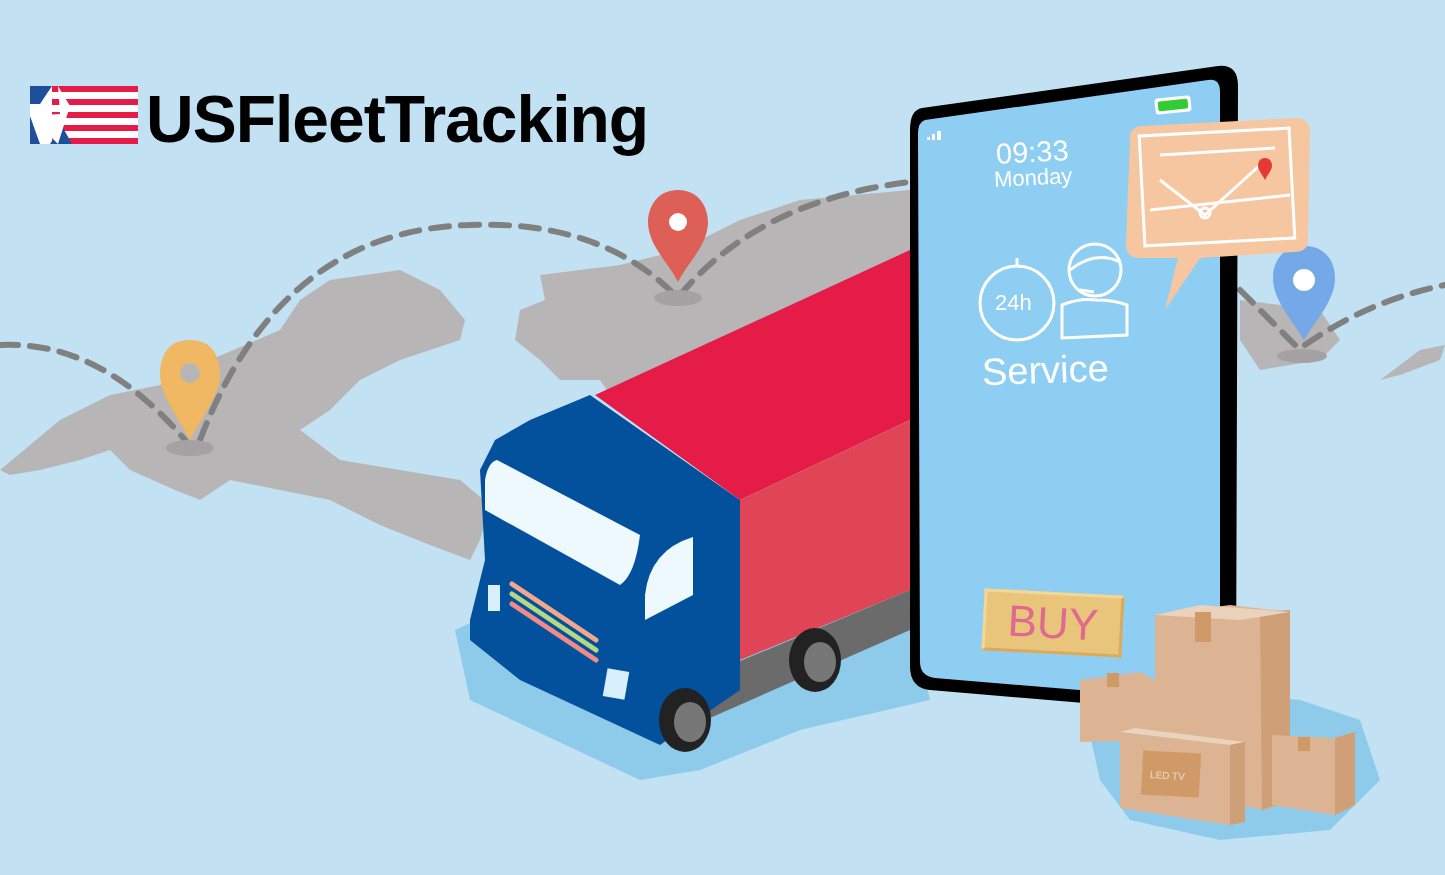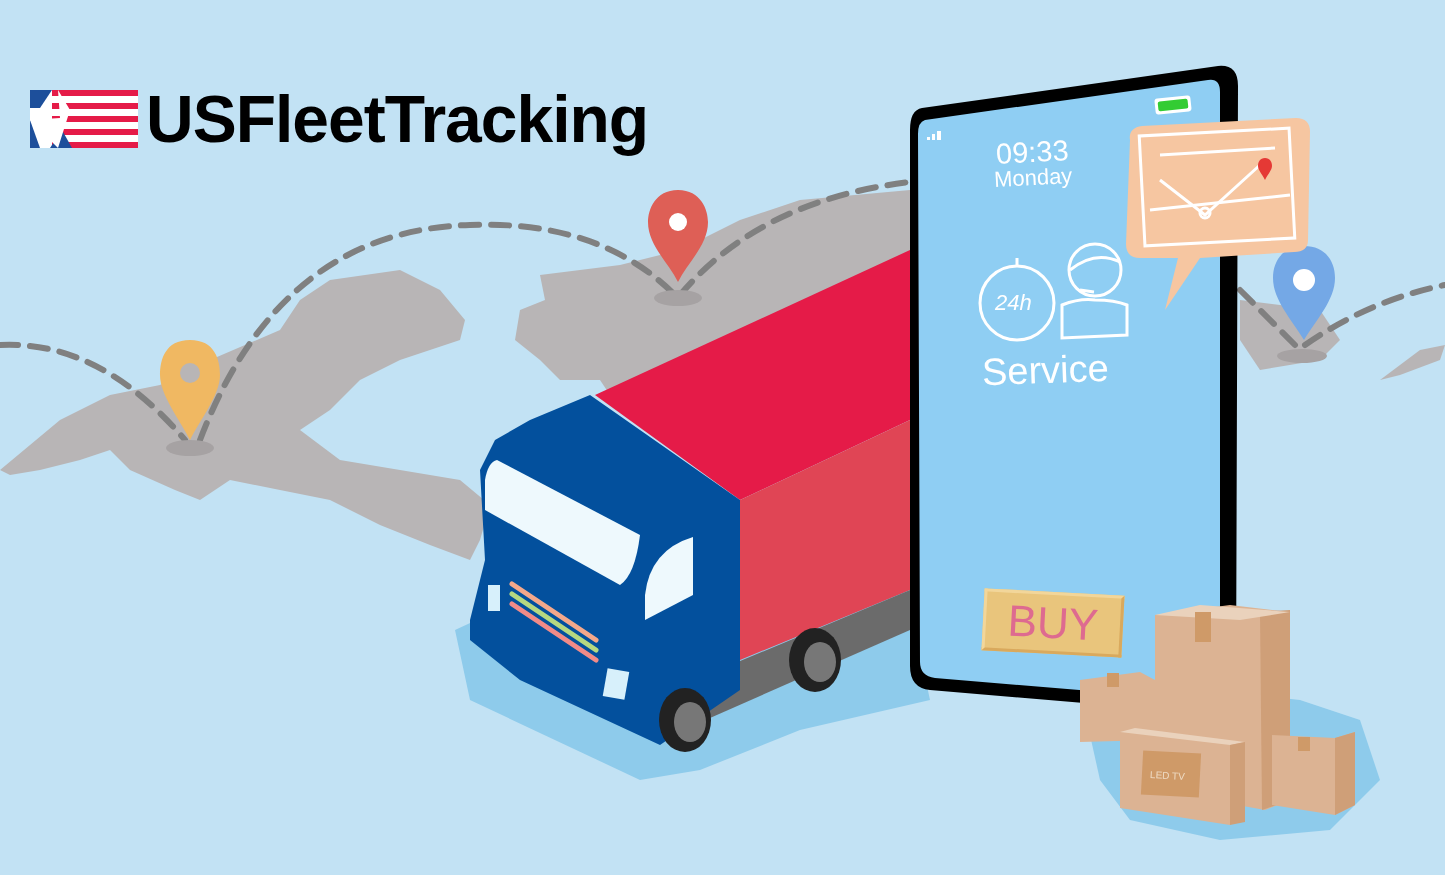--- a/index.html
+++ b/index.html
@@ -1,25 +1,25 @@
 <!DOCTYPE html>
 <html><head>
 <meta charset="utf-8">
 <style>
   html, body { margin:0; padding:0; }
   body { width:1445px; height:875px; overflow:hidden; background:#c2e2f4; position:relative; font-family:"Liberation Sans", sans-serif; }
   .scene { position:absolute; left:0; top:0; width:1445px; height:875px; }
-  .logo { position:absolute; left:30px; top:86px; display:flex; align-items:center; }
+  .logo { position:absolute; left:30px; top:86px; display:flex; }
   .logo-flag { width:108px; height:58px; display:block; }
   .logo-text { font-family:"Liberation Sans", sans-serif; font-weight:bold; font-size:66px; letter-spacing:-1px; color:#000; margin-left:8px; line-height:1; }
   .phone-text { position:absolute; color:#fff; font-family:"Liberation Sans", sans-serif; }
   .time { left:996px; top:136px; font-size:29px; transform:rotate(-3deg); }
   .day { left:994px; top:165px; font-size:22px; transform:rotate(-3deg); }
   .service { left:982px; top:349px; font-size:38px; transform:rotate(-2deg); }
-  .hours { left:995px; top:290px; font-size:22px;font-style:italic; }
+  .hours { left:995px; top:290px; font-size:22px; }
   .buy { position:absolute; left:983px; top:592px; width:140px; height:62px; background:#e9c57c; border:3px solid #f2d69a; border-bottom-color:#d9a95d; border-right-color:#d9a95d; transform:rotate(3deg); display:flex; align-items:center; justify-content:center; color:#de6a90; font-size:44px; font-family:"Liberation Sans", sans-serif; box-sizing:border-box; }
   .ledtv { position:absolute; left:1150px; top:770px; font-size:10px; color:#eedbc4; transform:rotate(3deg); }
 </style>
 </head>
 <body>
 
 <svg class="scene" viewBox="0 0 1445 875" xmlns="http://www.w3.org/2000/svg">
 
   <g fill="#b8b5b6">
     <path d="M0 470 L60 420 L110 395 L160 385 L210 360 L280 330 L300 300 L330 280 L400 270 L440 290 L465 320 L460 340 L400 360 L360 380 L330 410 L300 430 L320 445 L340 460 L400 470 L460 480 L490 505 L480 540 L470 560 L430 545 L380 525 L330 500 L280 490 L230 480 L200 500 L175 490 L130 470 L110 450 L80 460 L40 470 L10 475 Z"></path>

